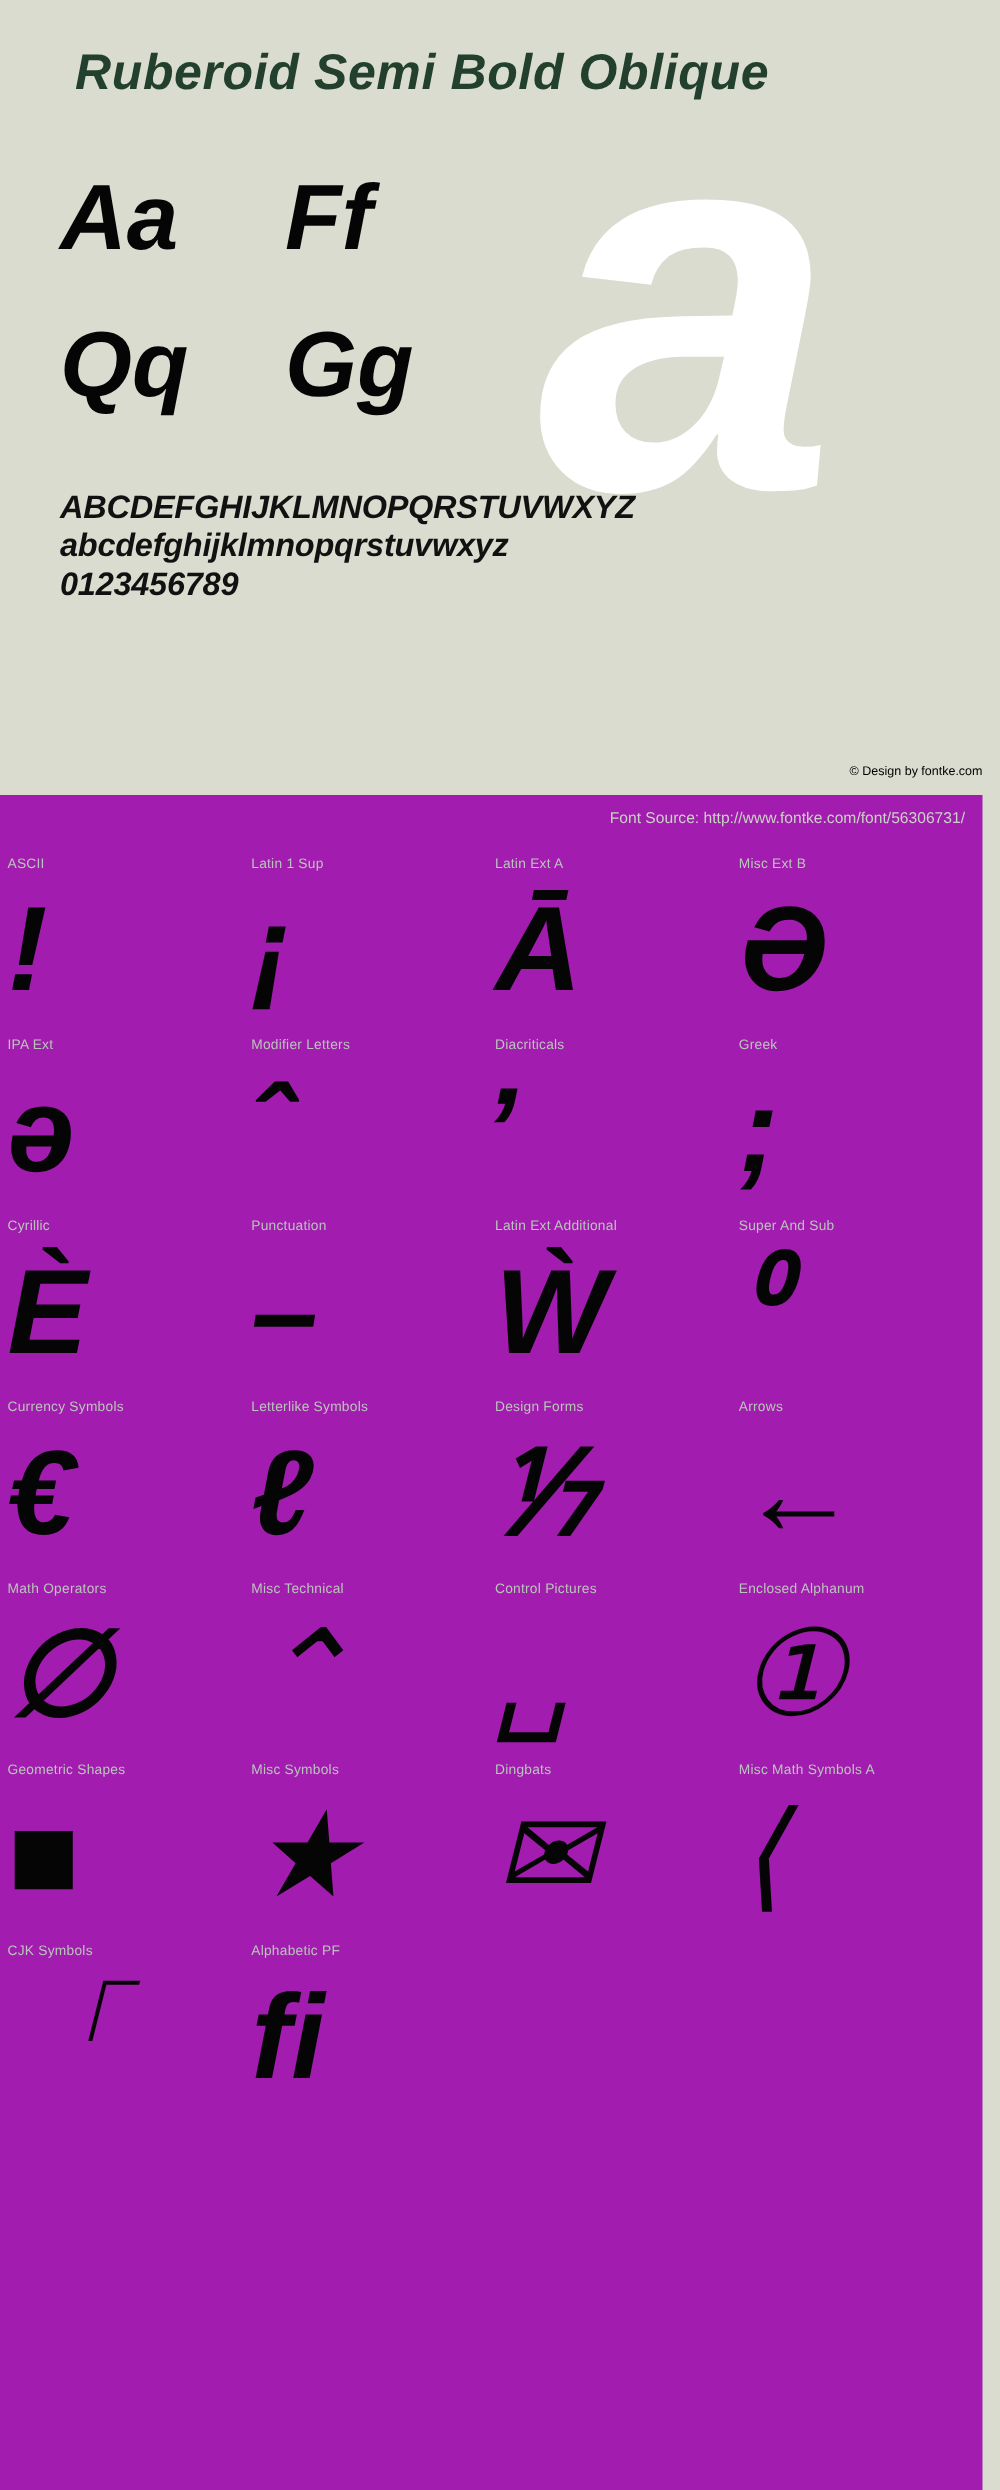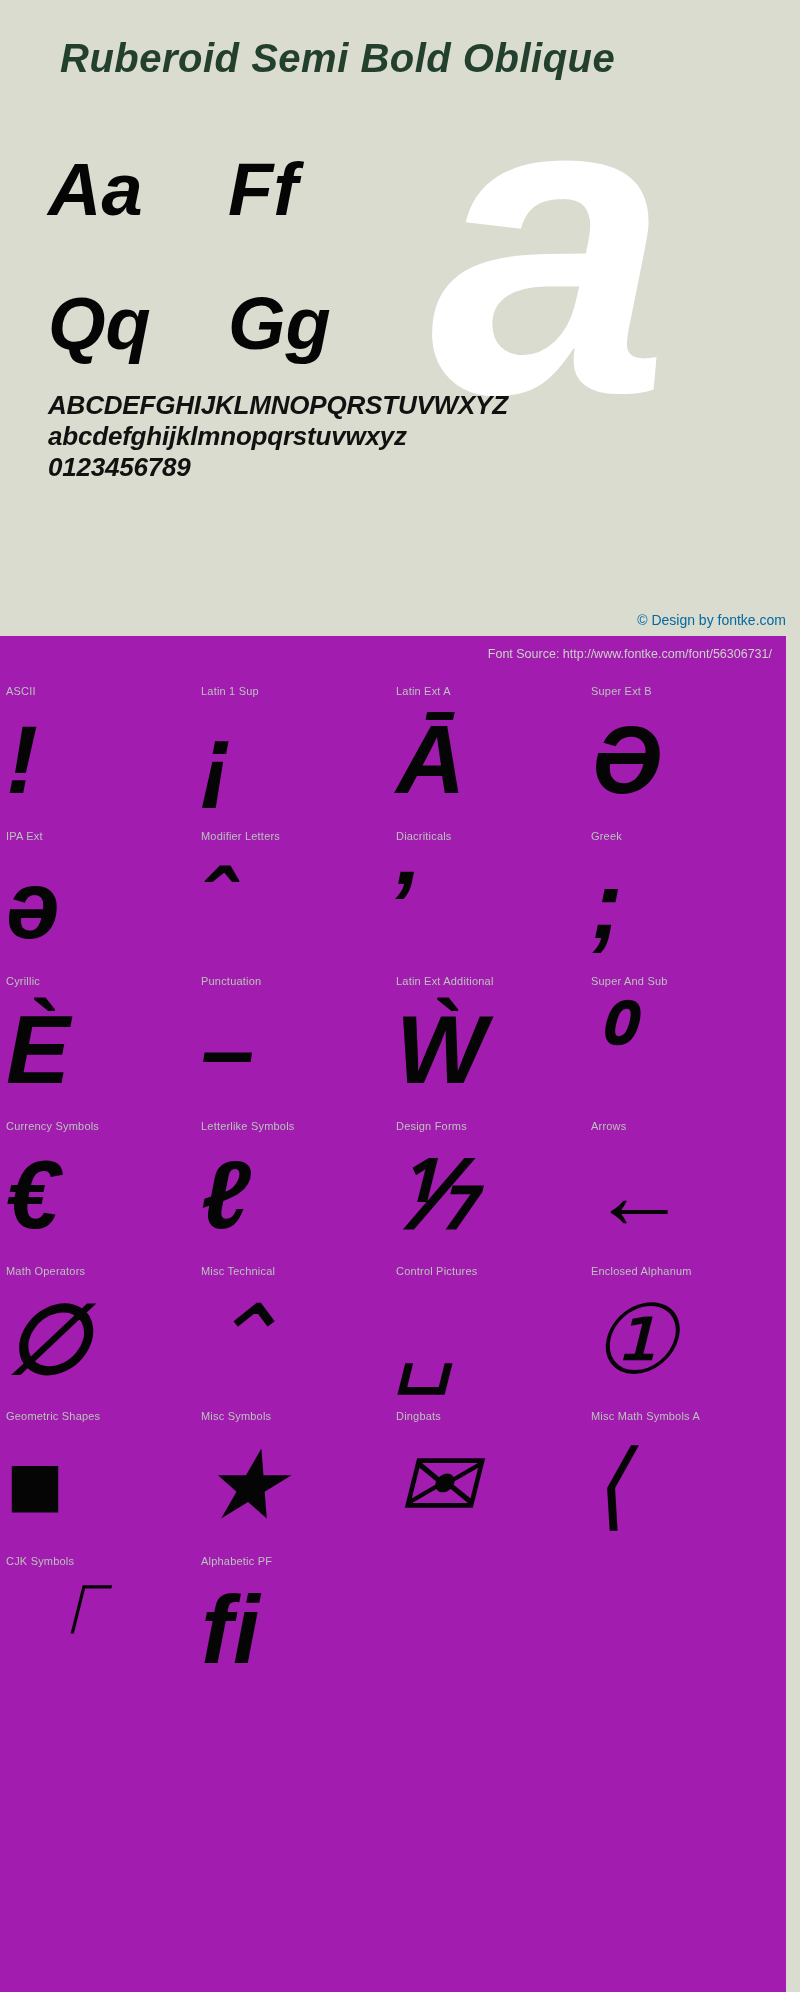--- a/index.html
+++ b/index.html
@@ -59,21 +59,20 @@
   .pair-grid {
     position: absolute;
     left: 48px;
     top: 135px;
     width: 360px;
   }
   .pair-row {
     display: flex;
     height: 118px;
     align-items: flex-start;
-    margin-top: 16px;
   }
   .pair {
     width: 186px;
     font-size: 74px;
     line-height: 1.05;
     font-weight: bold;
     font-style: italic;
     color: #050505;
     font-family: "Liberation Sans", sans-serif;
     white-space: nowrap;
@@ -93,22 +92,22 @@
     letter-spacing: -0.2px;
     color: #111111;
     white-space: nowrap;
     font-family: "Liberation Sans", sans-serif;
   }
 
   .design-credit {
     position: absolute;
     right: 14px;
     top: 612px;
-    font-size: 14px;
-    color: #0369a1;
+    font-size: 10px;
+    color: #000000;
     white-space: nowrap;
     font-family: "Liberation Sans", sans-serif;
   }
 
   
   .blocks-panel {
     position: absolute;
     left: 0;
     top: 636px;
     width: 786px;
@@ -212,21 +211,21 @@
         </div>
         <div class="block-cell">
           <div class="block-label">Latin 1 Sup</div>
           <div class="block-sample">¡</div>
         </div>
         <div class="block-cell">
           <div class="block-label">Latin Ext A</div>
           <div class="block-sample">Ā</div>
         </div>
         <div class="block-cell">
-          <div class="block-label">Super Ext B</div>
+          <div class="block-label">Misc Ext B</div>
           <div class="block-sample">Ə</div>
         </div>
         <div class="block-cell">
           <div class="block-label">IPA Ext</div>
           <div class="block-sample">ə</div>
         </div>
         <div class="block-cell">
           <div class="block-label">Modifier Letters</div>
           <div class="block-sample">ˆ</div>
         </div>

